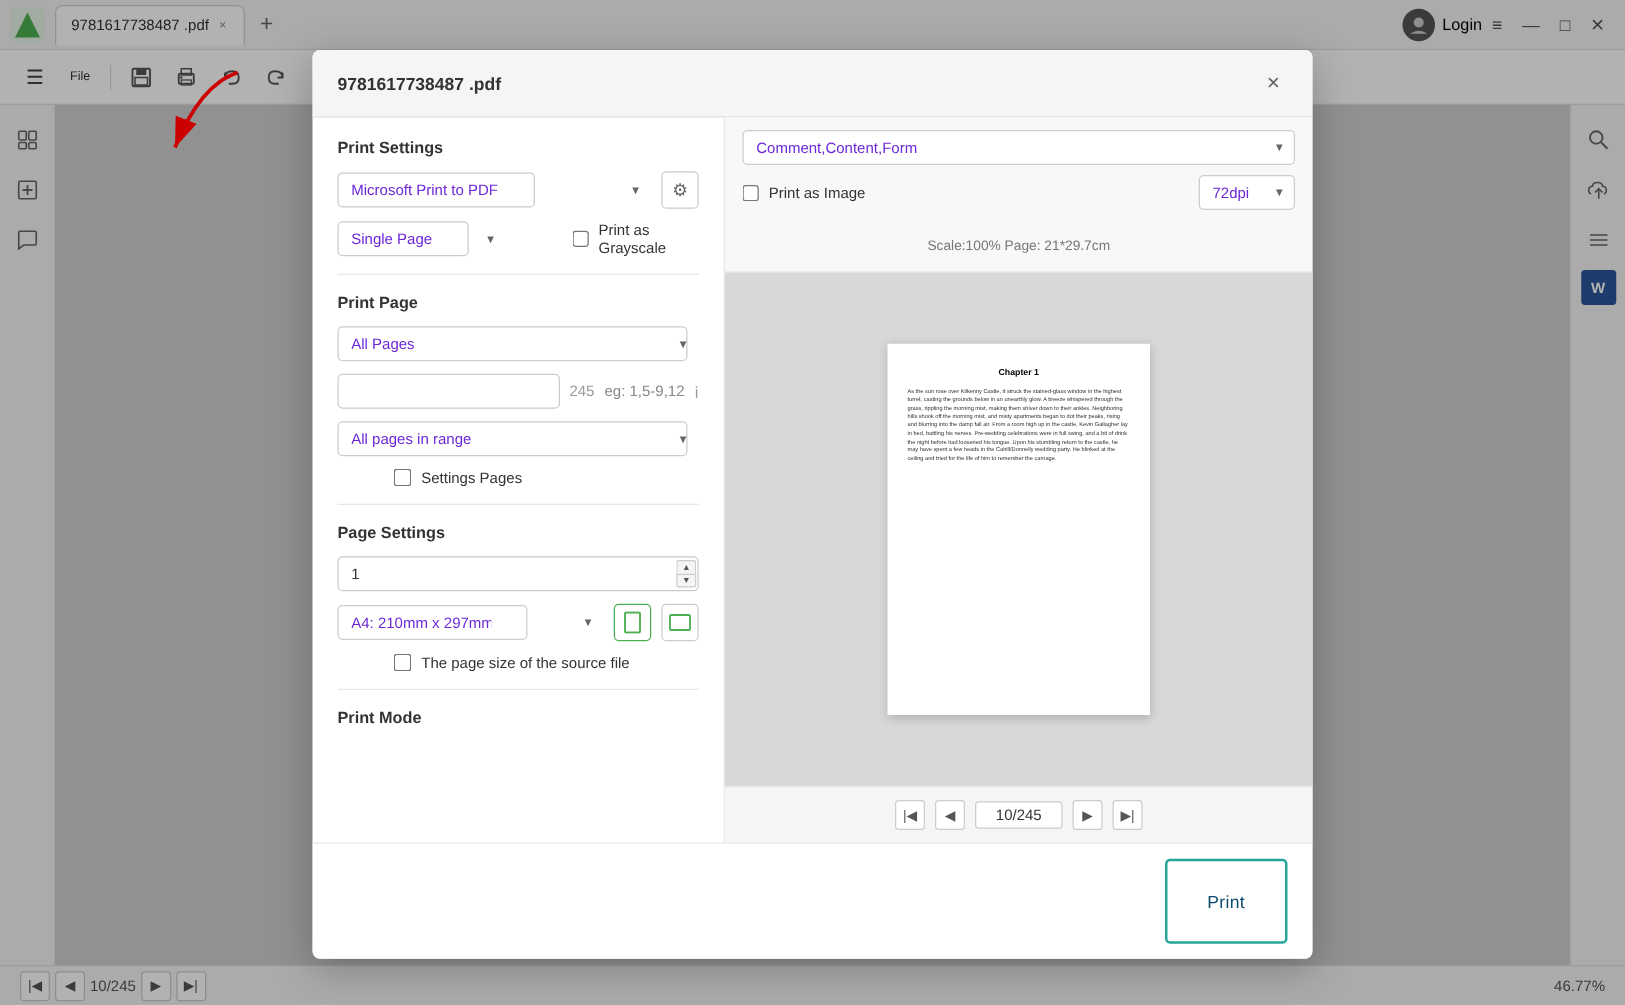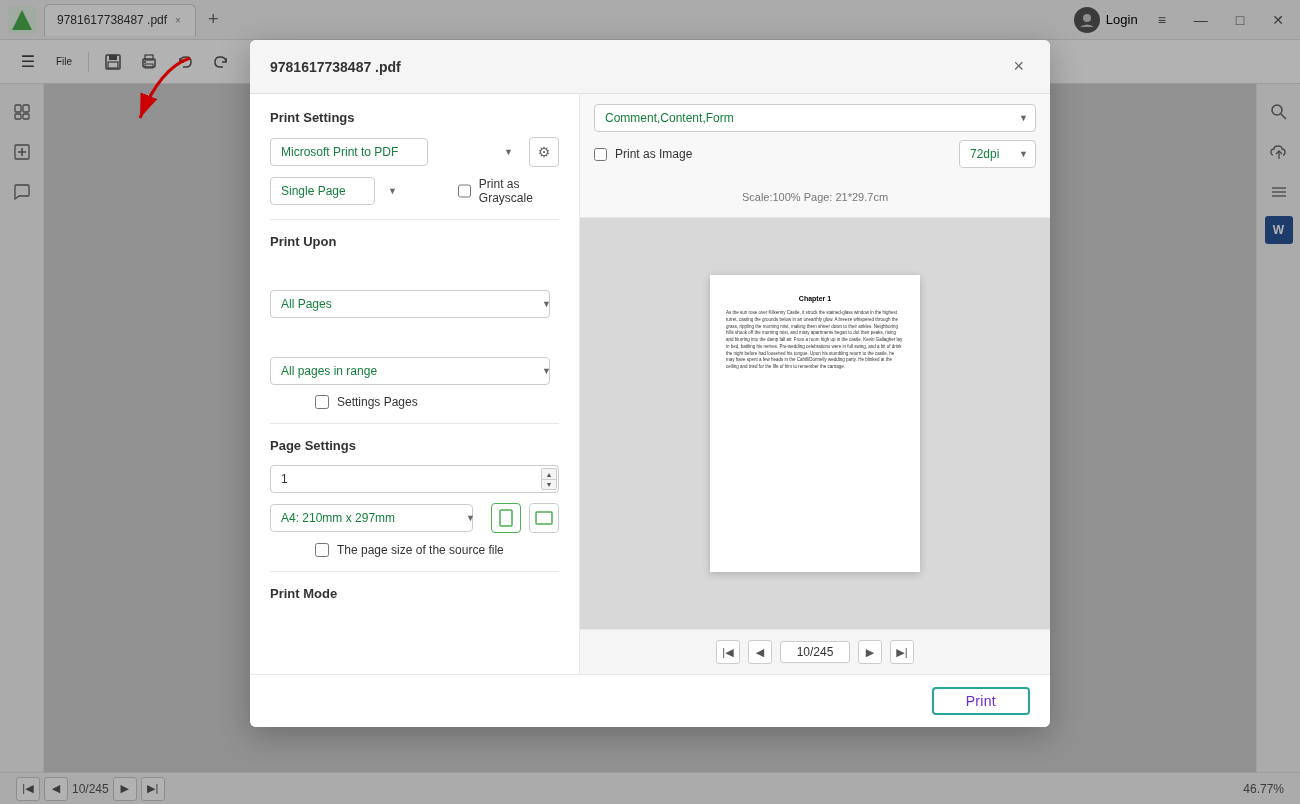--- a/index.html
+++ b/index.html
@@ -13,21 +13,21 @@
     .app-logo { width: 28px; height: 28px; margin-right: 8px; }
     .tab-area { display: flex; align-items: center; flex: 1; }
     .tab {
       display: flex; align-items: center; background: #fff;
       border: 1px solid #d0d0d0; border-bottom: none; border-radius: 6px 6px 0 0;
       padding: 4px 12px; font-size: 12px; height: 32px; gap: 6px;
       color: #333; cursor: pointer;
     }
     .tab-close { font-size: 10px; color: #888; cursor: pointer; padding: 2px; }
     .tab-new { background: none; border: none; font-size: 18px; color: #666; cursor: pointer; margin-left: 6px; padding: 2px 6px; }
-    .title-bar-actions { display: flex; align-items: center; gap: 12px; margin-left: auto; }
+    .title-bar-actions { display: flex; align-items: center; margin-left: auto; }
     .user-area { display: flex; align-items: center; gap: 6px; font-size: 13px; }
     .user-avatar { width: 26px; height: 26px; border-radius: 50%; background: #555; display: flex; align-items: center; justify-content: center; }
     .win-btn { font-size: 14px; color: #555; cursor: pointer; padding: 4px 8px; }
 
     
     .toolbar {
       display: flex; align-items: center; height: 44px; background: #fff;
       border-bottom: 1px solid #e0e0e0; padding: 0 12px; gap: 4px;
     }
     .toolbar-btn {
@@ -99,26 +99,26 @@
 
     .section-title { font-size: 13px; font-weight: 600; color: #333; margin-bottom: 12px; }
 
     .form-row { margin-bottom: 10px; }
     .form-row-inline { display: flex; align-items: center; gap: 8px; margin-bottom: 10px; }
 
     .select-wrapper { position: relative; display: inline-flex; align-items: center; }
     .select-wrapper select {
       appearance: none; border: 1px solid #ccc; border-radius: 4px;
       padding: 6px 28px 6px 10px; font-size: 12px; background: #fff;
-      cursor: pointer; color: #15803d;
+      cursor: pointer; color: #6d28d9;
     }
     .select-wrapper::after {
       content: '▼'; font-size: 9px; color: #666; position: absolute; right: 8px; pointer-events: none;
     }
-    .select-full { width: 100%; margin-top: 29px; }
+    .select-full { width: 100%; }
     .select-full select { width: 100%; }
 
     .settings-gear {
       width: 30px; height: 30px; border: 1px solid #ccc; border-radius: 4px;
       display: flex; align-items: center; justify-content: center; cursor: pointer;
       background: #fff; font-size: 14px; color: #666; flex-shrink: 0;
     }
 
     .checkbox-row { display: flex; align-items: center; gap: 8px; margin-bottom: 10px; padding-left: 45px; }
     .checkbox-row input[type=checkbox] { width: 14px; height: 14px; cursor: pointer; }
@@ -193,22 +193,22 @@
       border: 1px solid #ccc; border-radius: 3px; padding: 3px 8px;
       font-size: 12px; width: 70px; text-align: center; color: #333;
     }
 
     
     .dialog-footer {
       display: flex; justify-content: flex-end; padding: 12px 20px;
       border-top: 1px solid #e8e8e8; background: #fff;
     }
     .print-btn {
-      padding: 4px 32px; border: 2px solid #26a69a; border-radius: 4px;
-      background: #fff; color: #6d28d9; font-size: 14px; cursor: pointer;
+      padding: 24px 32px; border: 2px solid #26a69a; border-radius: 4px;
+      background: #fff; color: #0c4a6e; font-size: 14px; cursor: pointer;
       font-weight: 500; letter-spacing: 0.3px;
     }
 
     
     .arrow-annotation {
       position: absolute; top: 48px; left: 100px; z-index: 200;
       pointer-events: none;
     }
 
     
@@ -383,32 +383,38 @@
             </select>
           </div>
           <div class="checkbox-row" style="margin-bottom:0;">
             <input type="checkbox" id="grayscale" style="">
             <label for="grayscale" class="checkbox-label">Print as Grayscale</label>
           </div>
         </div>
 
         <hr class="section-divider">
 
-        <div class="section-title">Print Upon</div>
+        <div class="section-title">Print Page</div>
 
         <div class="form-row">
           <div class="select-wrapper select-full">
             <select style="width:280px;">
               <option>All Pages</option>
               <option>Current Page</option>
               <option>Custom Range</option>
             </select>
           </div>
         </div>
 
+        <div class="page-range-row">
+          <input type="text" class="text-input page-range-input" style="flex: 1 1 0%;">
+          <span class="page-count">245</span>
+          <span class="page-range-hint">eg: 1,5-9,12</span>
+          <span style="color:#999;font-size:13px;cursor:pointer;">ℹ</span>
+        </div>
 
         <div class="form-row">
           <div class="select-wrapper select-full">
             <select style="width:280px;">
               <option>All pages in range</option>
               <option>Odd pages only</option>
               <option>Even pages only</option>
             </select>
           </div>
         </div>
@@ -427,21 +433,21 @@
             <input type="text" value="1" style="width: 100%; border: 1px solid rgb(204, 204, 204); border-radius: 4px; padding: 6px 24px 6px 10px; font-size: 12px;">
             <div class="number-spinners">
               <button class="spinner-btn">▲</button>
               <button class="spinner-btn">▼</button>
             </div>
           </div>
         </div>
 
         <div class="page-size-row">
           <div class="select-wrapper" style="flex:1;">
-            <select style="width:203px;">
+            <select style="width:152px;">
               <option>A4: 210mm x 297mm</option>
               <option>A3: 297mm x 420mm</option>
               <option>Letter</option>
             </select>
           </div>
           <div class="page-orientation-btn active">
             <svg width="14" height="18" viewBox="0 0 14 18">
                 <rect x="1" y="1" width="12" height="16" rx="1" fill="none" stroke="#4caf50" stroke-width="1.5"></rect>
               </svg>
           </div>

